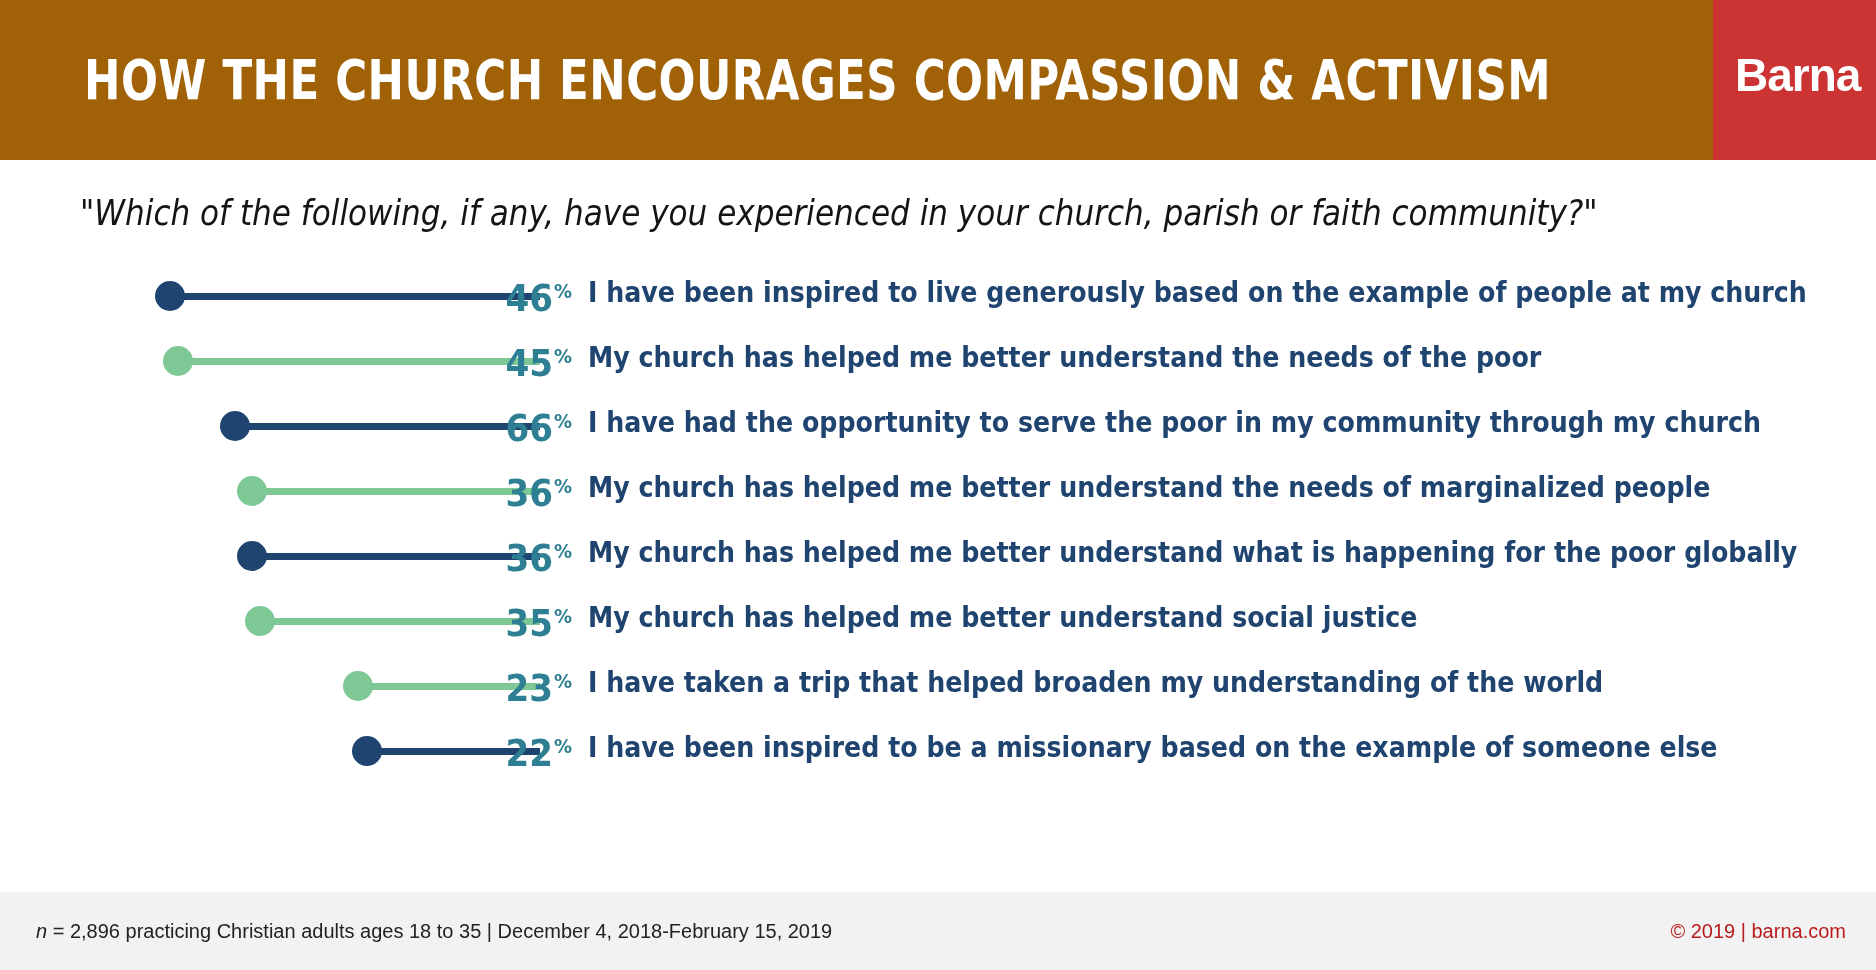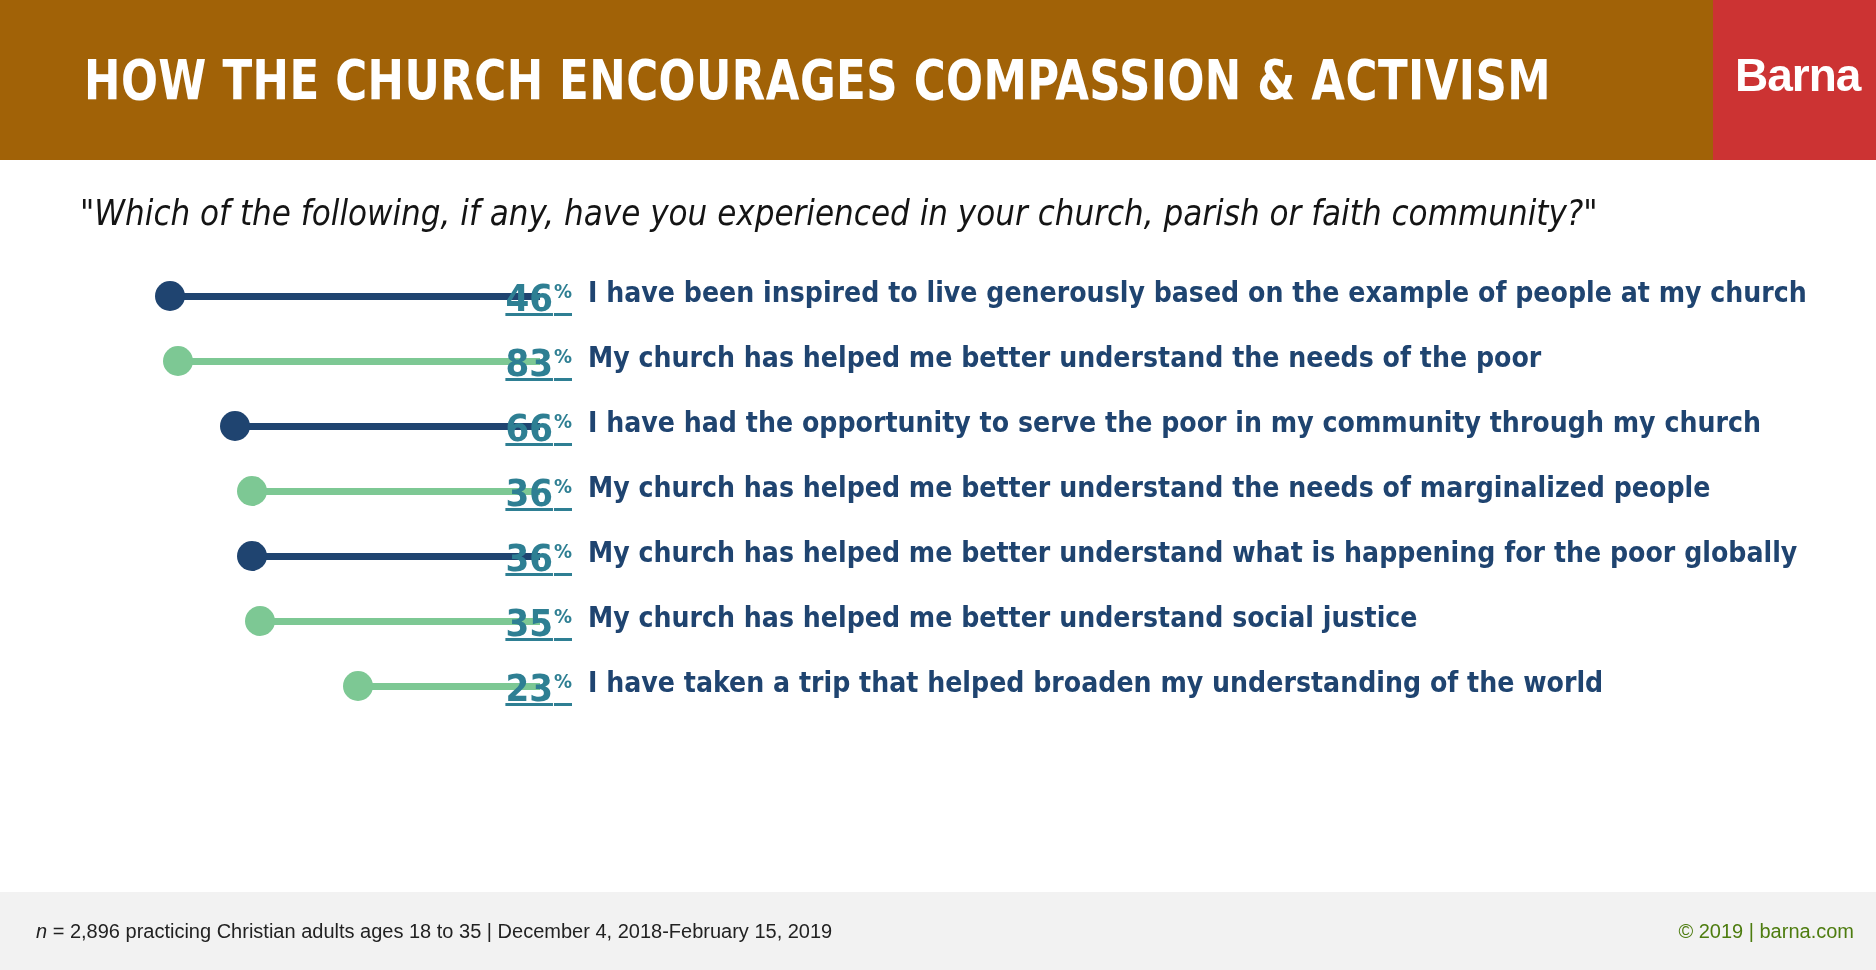--- a/index.html
+++ b/index.html
@@ -114,21 +114,20 @@
     top: 0;
     width: 92px;
     height: 65px;
     text-align: right;
     color: #2e7f93;
     font-family: "Liberation Sans Narrow", "DejaVu Sans Condensed", "Liberation Sans", sans-serif;
     font-weight: bold;
     font-size: 38px;
     line-height: 58px;
     white-space: nowrap;
-    text-decoration: underline;
   }
   .pct .pct-num { font-size: 38px; }
   .pct .pct-sign {
     font-size: 20px;
     vertical-align: 13px;
     font-weight: bold;
     margin-left: 1px;
   }
   .row-label {
     position: absolute;
@@ -161,25 +160,25 @@
     height: 78px;
     line-height: 78px;
     color: #222222;
     font-family: Liberation Sans, sans-serif;
     font-size: 20px;
     white-space: nowrap;
   }
   #footer-left .n-italic { font-style: italic; }
   #footer-right {
     position: absolute;
-    right: 22px;
+    right: 30px;
     top: 0;
     height: 78px;
     line-height: 78px;
-    color: #4d7c0f;
+    color: #b91c1c;
     font-family: "Liberation Sans", sans-serif;
     font-size: 20px;
     white-space: nowrap;
   }
 </style>
 </head>
 <body>
 
 <div id="header">
   <div id="header-title">HOW THE CHURCH ENCOURAGES COMPASSION &amp; ACTIVISM</div>
@@ -197,21 +196,21 @@
         <div class="bar-dot" style="left: 74.8px; background: rgb(31, 68, 112);"></div>
       </div>
       <div class="pct"><span class="pct-num">46</span><span class="pct-sign">%</span></div>
       <div class="row-label">I have been inspired to live generously based on the example of people at my church</div>
     </div>
     <div class="row">
       <div class="bar-area">
         <div class="bar-line" style="left: 91px; width: 369px; background: rgb(125, 200, 148);"></div>
         <div class="bar-dot" style="left: 83px; background: rgb(125, 200, 148);"></div>
       </div>
-      <div class="pct"><span class="pct-num">83</span><span class="pct-sign">%</span></div>
+      <div class="pct"><span class="pct-num">45</span><span class="pct-sign">%</span></div>
       <div class="row-label">My church has helped me better understand the needs of the poor</div>
     </div>
     <div class="row">
       <div class="bar-area">
         <div class="bar-line" style="left: 148.4px; width: 311.6px; background: rgb(31, 68, 112);"></div>
         <div class="bar-dot" style="left: 140.4px; background: rgb(31, 68, 112);"></div>
       </div>
       <div class="pct"><span class="pct-num">66</span><span class="pct-sign">%</span></div>
       <div class="row-label">I have had the opportunity to serve the poor in my community through my church</div>
     </div>
@@ -239,19 +238,27 @@
       <div class="pct"><span class="pct-num">35</span><span class="pct-sign">%</span></div>
       <div class="row-label">My church has helped me better understand social justice</div>
     </div>
     <div class="row">
       <div class="bar-area">
         <div class="bar-line" style="left: 271.4px; width: 188.6px; background: rgb(125, 200, 148);"></div>
         <div class="bar-dot" style="left: 263.4px; background: rgb(125, 200, 148);"></div>
       </div>
       <div class="pct"><span class="pct-num">23</span><span class="pct-sign">%</span></div>
       <div class="row-label">I have taken a trip that helped broaden my understanding of the world</div>
+    </div>
+    <div class="row">
+      <div class="bar-area">
+        <div class="bar-line" style="left: 279.6px; width: 180.4px; background: rgb(31, 68, 112);"></div>
+        <div class="bar-dot" style="left: 271.6px; background: rgb(31, 68, 112);"></div>
+      </div>
+      <div class="pct"><span class="pct-num">22</span><span class="pct-sign">%</span></div>
+      <div class="row-label">I have been inspired to be a missionary based on the example of someone else</div>
     </div>
   </div>
 
 <div id="footer">
   <div id="footer-left"><span class="n-italic">n</span><span> = 2,896 practicing Christian adults ages 18 to 35 | December 4, 2018-February 15, 2019</span></div>
   <div id="footer-right">© 2019 | barna.com</div>
 </div>
 
 </body></html>

